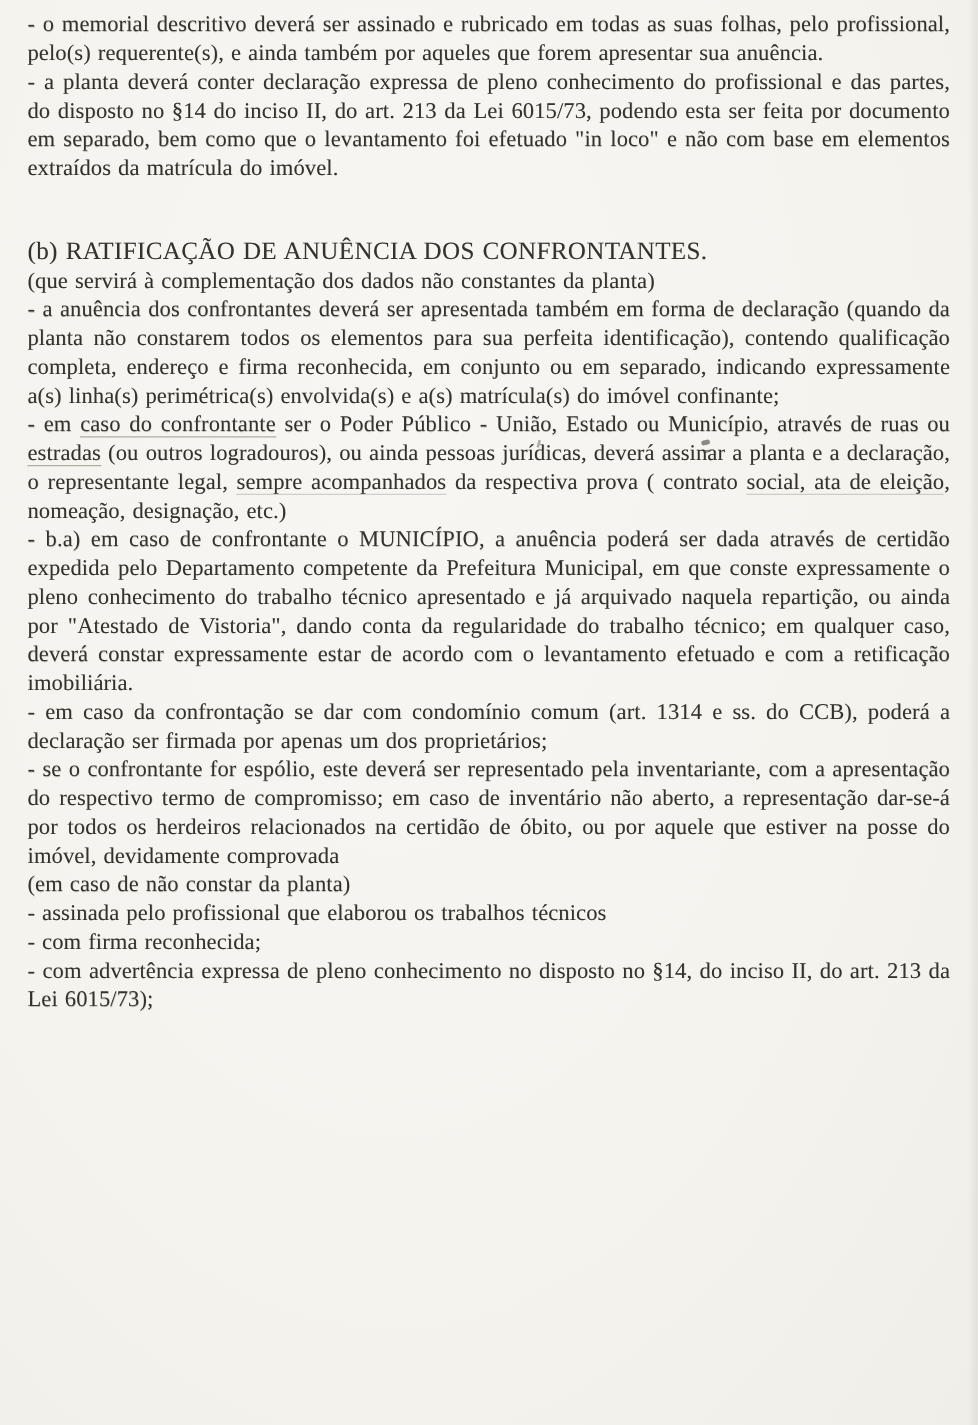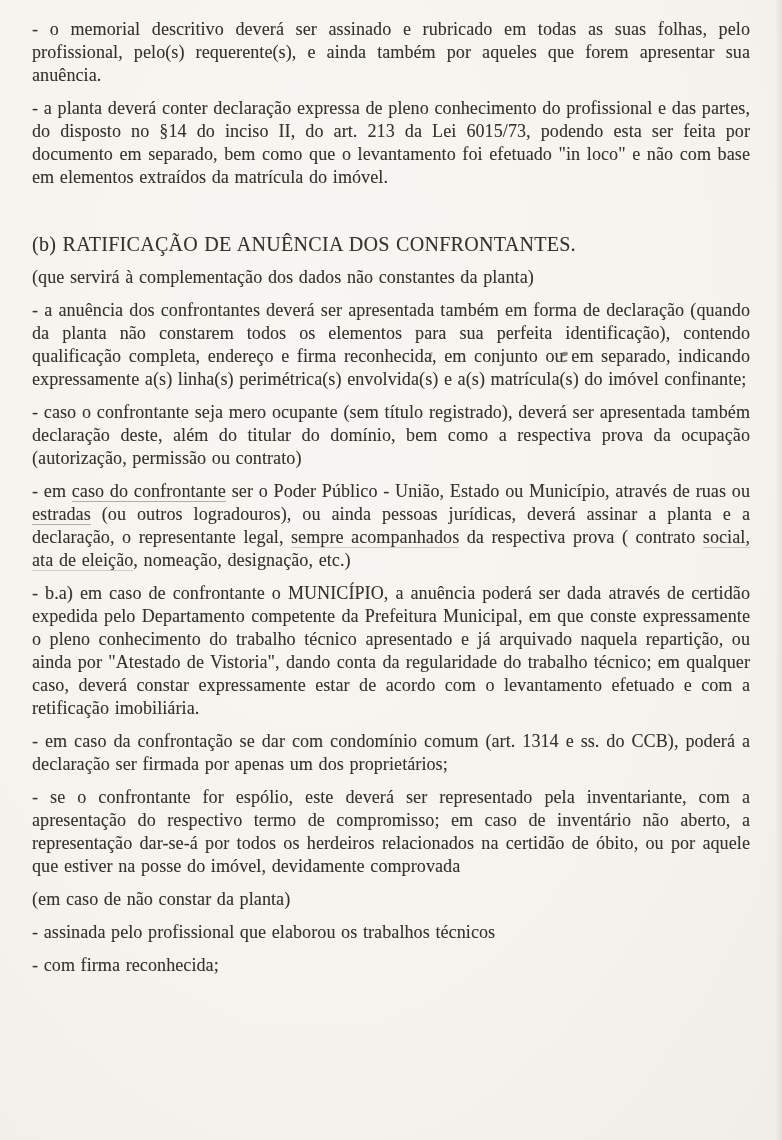--- a/index.html
+++ b/index.html
@@ -36,21 +36,21 @@
     top: 8px;
     width: 738px;
     font-size: 18px;
     line-height: 23px;
     text-align: justify;
     letter-spacing: 0.1px;
     word-spacing: 1px;
     text-shadow: 0.3px 0.3px 0 rgba(62,57,50,0.28);
   }
   .text-col p {
-    margin: 10px;
+    margin: 0;
     font-family: Liberation Serif, serif;
   }
   .heading {
     font-size: 20px;
     line-height: 24px;
     letter-spacing: 0.3px;
     text-align: left;
   }
   .sp-section-b { margin-top: 43px !important; }
   .sp-section-c { margin-top: 48px !important; }
@@ -92,28 +92,28 @@
 
 <div class="page">
   <div class="text-col">
 
     <p>- o memorial descritivo deverá ser assinado e rubricado em todas as suas folhas, pelo profissional, pelo(s) requerente(s), e ainda também por aqueles que forem apresentar sua anuência.</p>
     <p>- a planta deverá conter declaração expressa de pleno conhecimento do profissional e das partes, do disposto no §14 do inciso II, do art. 213 da Lei 6015/73, podendo esta ser feita por documento em separado, bem como que o levantamento foi efetuado "in loco" e não com base em elementos extraídos da matrícula do imóvel.</p>
 
     <p class="heading sp-section-b">(b) RATIFICAÇÃO DE ANUÊNCIA DOS CONFRONTANTES.</p>
     <p class="single">(que servirá à complementação dos dados não constantes da planta)</p>
     <p>- a anuência dos confrontantes deverá ser apresentada também em forma de declaração (quando da planta não constarem todos os elementos para sua perfeita identificação), contendo qualificação completa, endereço e firma reconhecida, em conjunto ou em separado, indicando expressamente a(s) linha(s) perimétrica(s) envolvida(s) e a(s) matrícula(s) do imóvel confinante;</p>
-    <p>- caso o confrontante seja mero ocupante (sem título registrado), deverá ser apresentada também declaração deste, além do titular do domínio, bem como a respectiva prova da ocupação (autorização, permissão ou contrato)</p>
     <p><span>- em </span><span class="pencil-underline">caso do confrontante</span><span> ser o Poder Público - União, Estado ou Município, através de ruas ou </span><span class="pencil-underline">estradas</span><span> (ou outros logradouros), ou ainda pessoas jurídicas, deverá assinar a planta e a declaração, o representante legal, </span><span class="pencil-underline-faint">sempre acompanhados</span><span> da respectiva prova ( contrato </span><span class="pencil-underline-faint">social, ata de eleição</span><span>, nomeação, designação, etc.)</span></p>
     <p>- b.a)  em caso de confrontante o MUNICÍPIO, a anuência poderá ser dada através de certidão expedida pelo Departamento competente da Prefeitura Municipal, em que conste expressamente o pleno conhecimento do trabalho técnico apresentado e já arquivado naquela repartição, ou ainda por "Atestado de Vistoria", dando conta da regularidade do trabalho técnico; em qualquer caso, deverá constar expressamente estar de acordo com o levantamento efetuado e com a retificação imobiliária.</p>
     <p>- em caso da confrontação se dar com condomínio comum (art. 1314 e ss. do CCB), poderá a declaração ser firmada por apenas um dos proprietários;</p>
     <p>- se o confrontante for espólio, este deverá ser representado pela inventariante, com a apresentação do respectivo termo de compromisso; em caso de inventário não aberto, a representação dar-se-á por todos os herdeiros relacionados na certidão de óbito, ou por aquele que estiver na posse do imóvel, devidamente comprovada</p>
 
 
     <p class="single">(em caso de não constar da planta)</p>
     <p class="single">- assinada pelo profissional que elaborou os trabalhos técnicos</p>
     <p class="single">- com firma reconhecida;</p>
+    <p>- com advertência expressa de pleno conhecimento no disposto no §14, do inciso II, do art. 213 da Lei 6015/73);</p>
 
   </div>
 
   <div class="scan-artifact artifact-squiggle"></div>
   <div class="scan-artifact artifact-tick"></div>
 </div>
 
 </body></html>

